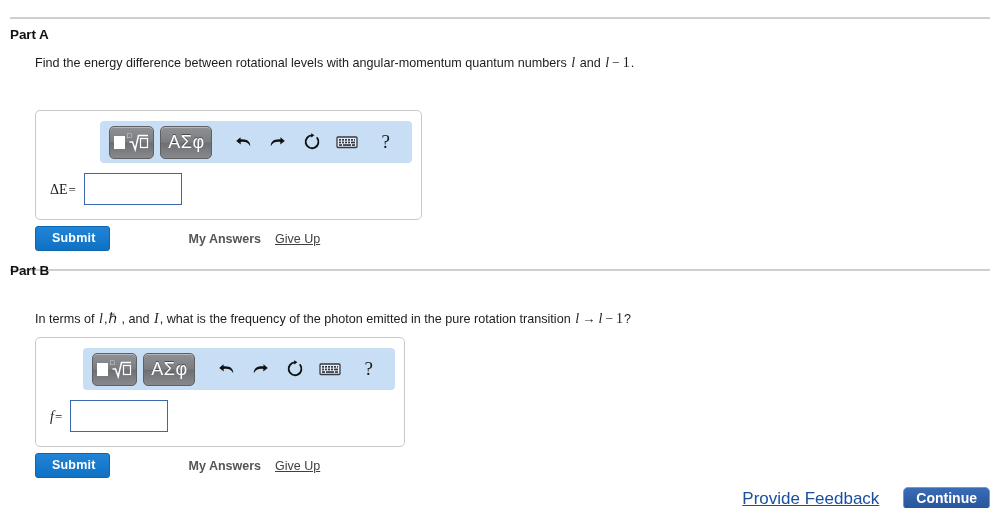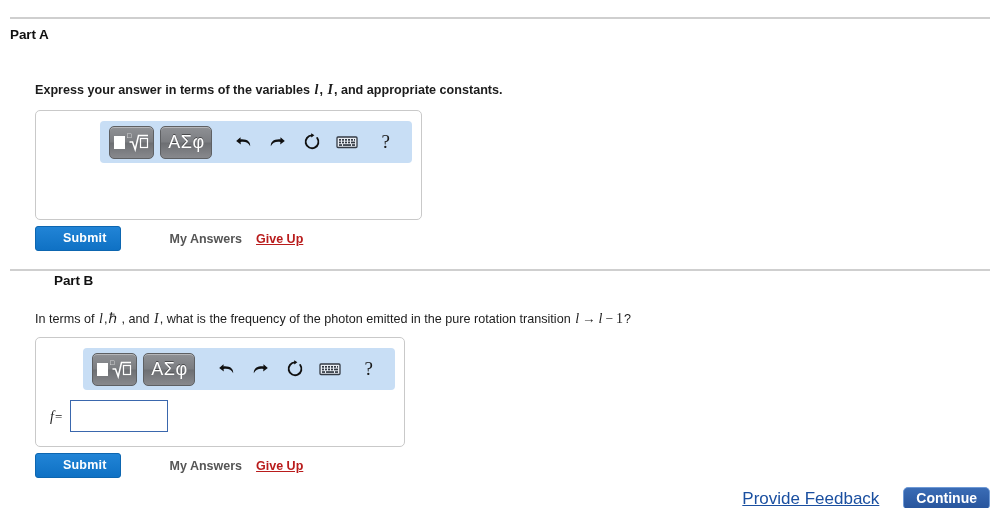--- a/index.html
+++ b/index.html
@@ -36,21 +36,21 @@
   
   .part-heading {
     position: absolute;
     left: 10px;
     font-size: 13.5px;
     font-weight: bold;
     color: #111111;
     letter-spacing: -0.1px;
   }
   #part-a-heading { top: 27px; }
-  #part-b-heading { top: 273px; margin-left: 44px; }
+  #part-b-heading { top: 263px; }
 
   
   .question {
     position: absolute;
     left: 35px;
     font-size: 12.6px;
     color: #1c1c1c;
     white-space: nowrap;
   }
   #part-a-question  { top: 55px; }
@@ -200,37 +200,37 @@
   #submit-row-b { top: 453px; }
 
   .submit-btn {
     background: #1177cc;
     background-image: linear-gradient(180deg, #2184d6 0%, #0f71c4 100%);
     border: 1px solid #0d66b0;
     border-radius: 3px;
     color: #ffffff;
     font-weight: bold;
     font-size: 12.5px;
-    padding: 4px 13px 5px 27px;
+    padding: 4px 13px 5px 16px;
     cursor: pointer;
     letter-spacing: .2px;
     font-family: "Liberation Sans", sans-serif;
   }
   .my-answers {
-    margin-left: 49px;
+    margin-left: 79px;
     font-size: 12.5px;
     font-weight: bold;
     color: #555555;
     cursor: pointer;
   }
   .give-up {
     margin-left: 14px;
     font-size: 12.5px;
-    font-weight: bold;
-    color: #b91c1c;
+    font-weight: normal;
+    color: #404040;
     text-decoration: underline;
     cursor: pointer;
   }
 
   
   #footer {
     position: absolute;
     right: 10px;
     top: 487px;
     display: flex;
@@ -258,24 +258,24 @@
 </style>
 </head>
 <body>
 
 <div class="page">
 
   <div class="divider" id="divider-top"></div>
 
   <div class="part-heading" id="part-a-heading">Part A</div>
 
-
-  <div class="question" id="part-a-instruction">
-    <span>Express your answer in terms of the variables </span><span class="mvar">l</span><span>, </span><span class="mvar">I</span><span>, and appropriate constants.</span>
-  </div>
+  <div class="question" id="part-a-question">
+    <span>Find the energy difference between rotational levels with angular-momentum quantum numbers </span><span class="mvar">l</span><span> and </span><span class="mvar">l</span><span class="mop">−</span><span class="mvar-up">1</span><span>.</span>
+  </div>
+
 
   <div class="answer-box" id="answer-box-a">
 
     <div class="mathbar" id="mathbar-a">
 
       <div class="tpl-btn">
         <span class="radical-wrap">
           <span class="sq-white"></span>
           <svg width="22" height="22" viewBox="0 0 22 22">
             <text x="0" y="7" font-family="Liberation Serif, serif" font-size="7" fill="#ffffff">□</text>
@@ -329,20 +329,26 @@
             <rect x="16" y="10.2" width="3" height="1.7"></rect>
           </g>
         </svg>
       </div>
 
       <div class="icon-btn qmark">
         <span>?</span>
       </div>
     </div>
 
+    <div class="field-row" id="field-row-a">
+      <span class="var-label">
+        <span class="mvar-up">ΔE</span><span class="eq">=</span>
+      </span>
+      <input class="answer-input" id="answer-input-a" type="text" value="" style="">
+    </div>
   </div>
 
   <div class="submit-row" id="submit-row-a">
     <button class="submit-btn">Submit</button>
     <span class="my-answers">My Answers</span>
     <span class="give-up">Give Up</span>
   </div>
 
   <div class="divider" id="divider-mid"></div>
 

